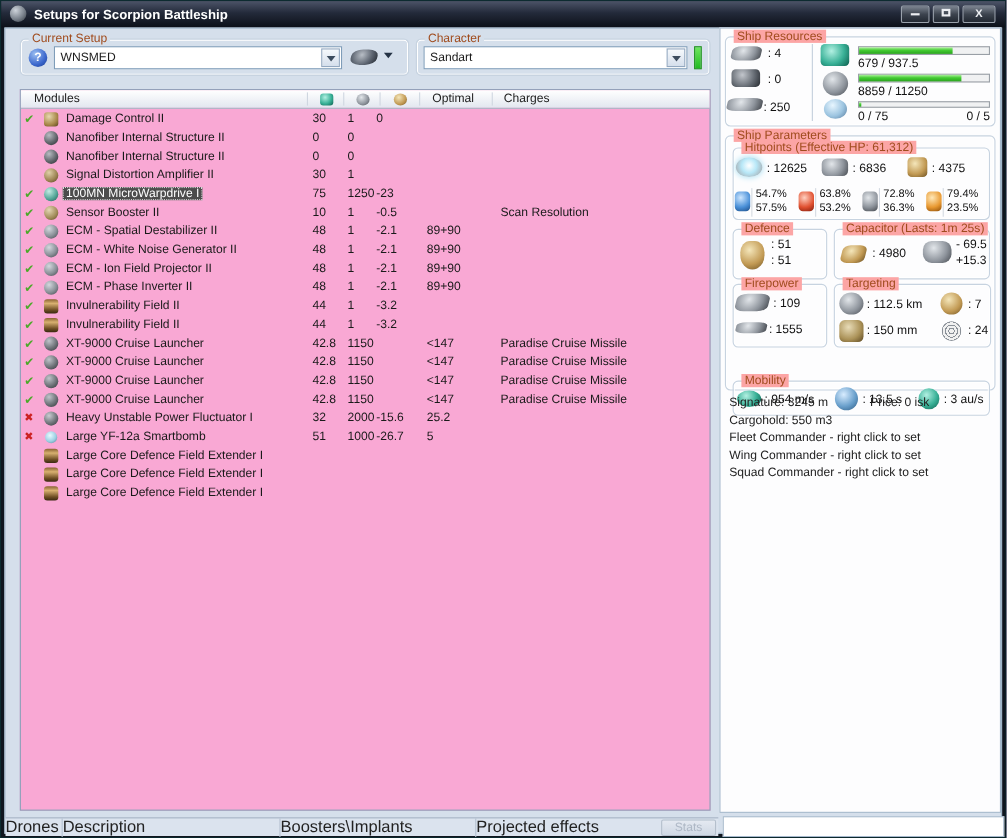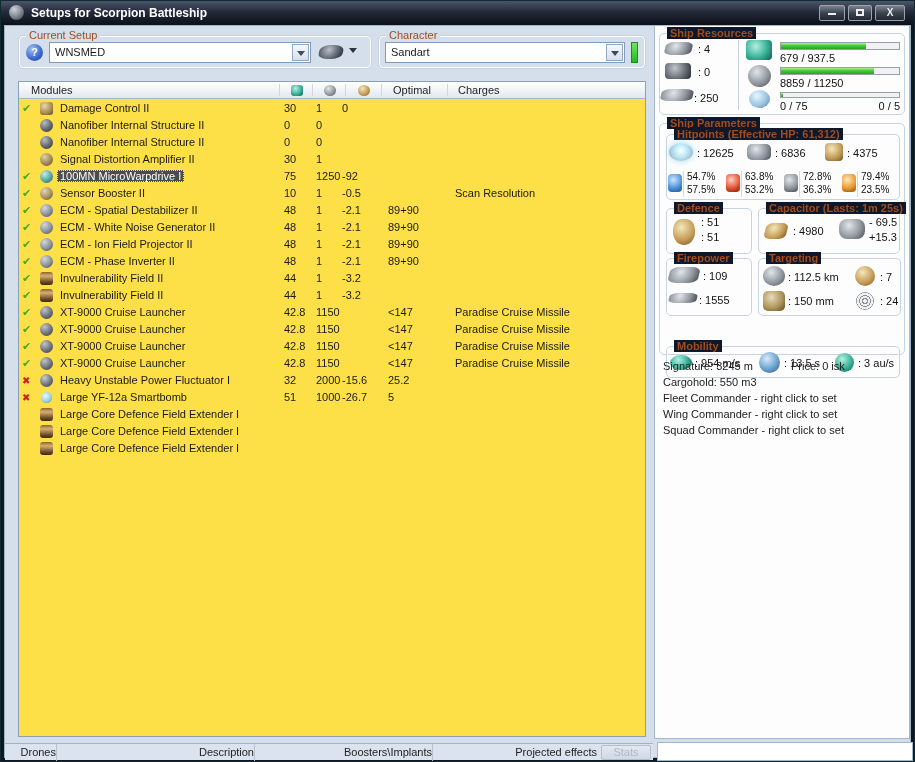--- a/index.html
+++ b/index.html
@@ -13,37 +13,37 @@
   .title-text{position:absolute;left:30px;top:5px;color:#fff;font-weight:bold;font-size:12px;white-space:nowrap;}
   .tb-btn{position:absolute;top:4px;height:16px;background:linear-gradient(180deg,#7a828e,#3c434e 50%,#222832);
           border:1px solid #9aa2ac;border-radius:2px;color:#eceef2;text-align:center;
           font-size:10px;font-weight:bold;line-height:14px;cursor:pointer;}
   .glyph-min{display:inline-block;width:8px;height:2px;background:#eceef2;margin-bottom:1px;}
   .glyph-max{display:inline-block;width:8px;height:7px;border:2px solid #eceef2;margin-top:2px;}
   .frame{position:absolute;left:3px;top:24px;right:3px;bottom:3px;background:#d5dfeb;border:1px solid #9fb6c9;}
 
   .gbox{position:absolute;border:1px solid #c7d3e0;border-radius:5px;box-shadow:inset 0 0 0 1px #ffffff;}
   .glabel{position:absolute;top:-7px;left:7px;font-size:11px;color:#a04c1e;background:#d5dfeb;padding:0 3px;white-space:nowrap;}
-  .glabel.on-white{background:#0f172a;font-weight:bold;}
+  .glabel.on-white{background:#fca5a5;}
 
   .combo{position:absolute;background:#fff;border:1px solid #7f9db9;}
   .combo .txt{position:absolute;left:5px;top:3px;white-space:nowrap;}
   .combo .btn{position:absolute;right:1px;top:1px;bottom:1px;width:17px;
               background:linear-gradient(180deg,#f6f9fc,#d5dfec);border:1px solid #93a8c0;cursor:pointer;}
   .combo .btn::after{content:"";position:absolute;left:4px;top:6px;border:4px solid transparent;border-top:5px solid #3c4c5e;}
   .help-ic{position:absolute;width:17px;height:17px;border-radius:50%;
            background:radial-gradient(circle at 35% 30%,#9cc0f2,#3a66cc 60%,#1a3a8c);
            color:#fff;font-weight:bold;text-align:center;line-height:17px;font-size:11px;cursor:pointer;}
   .ship-btn{position:absolute;cursor:pointer;}
   .ship-blob{display:inline-block;width:24px;height:14px;border-radius:40%;
              background:radial-gradient(circle at 40% 35%,#b8bec6,#5c6470 55%,#222830);transform:skewX(-14deg);}
   .caret{display:inline-block;border:4px solid transparent;border-top:5px solid #243244;margin-left:6px;margin-bottom:2px;}
   .green-bar{position:absolute;background:linear-gradient(180deg,#6ee85e,#22bb22);border:1px solid #189018;}
 
-  .modlist{position:absolute;left:16px;top:80px;width:628px;height:656px;background:#fde047;border:1px solid #8aa0b8;}
+  .modlist{position:absolute;left:16px;top:80px;width:628px;height:656px;background:#f9a8d4;border:1px solid #8aa0b8;}
   .lhead{position:absolute;left:0;top:0;right:0;height:17px;background:linear-gradient(180deg,#ffffff,#e2e7ef);
          border-bottom:1px solid #aab6c6;}
   .lhead .ht{position:absolute;top:2px;font-size:11px;color:#222;}
   .hsep{position:absolute;top:2px;bottom:2px;width:1px;background:#cfd6e0;}
   .hic{position:absolute;top:3px;width:12px;height:11px;border-radius:3px;}
   .hic.cpu{background:radial-gradient(circle at 38% 32%,#b2f0e2,#38b096 55%,#0c5c4c);}
   .hic.pg{border-radius:50%;background:radial-gradient(circle at 38% 32%,#e2e6ea,#8e949c 58%,#44484e);}
   .hic.cap{border-radius:50%;background:radial-gradient(circle at 38% 32%,#f4e6ba,#c29a54 58%,#6e5222);}
 
   .mod-rows{position:absolute;left:0;top:18px;right:0;bottom:0;}
@@ -85,22 +85,22 @@
   .vline{position:absolute;width:1px;background:#c4cfdc;}
   .rv{position:absolute;font-size:11px;color:#111;white-space:nowrap;}
   .rv.small{font-size:10px;}
   .bar{position:absolute;height:8px;background:#f0f1f2;border:1px solid #999fa6;}
   .bar i{display:block;height:100%;background:linear-gradient(180deg,#aef09e,#44cc33 45%,#2aa21e);}
   .rescell{position:absolute;top:36px;width:58px;height:26px;}
   .rescell .sep{position:absolute;left:15px;top:0;bottom:0;width:1px;background:#d4dae2;}
   .iline{position:absolute;font-size:11px;color:#222;white-space:nowrap;}
 
   .bstrip{position:absolute;left:0px;top:717px;width:648px;height:17px;background:#dbe3ee;border-top:1px solid #a4b2c4;}
-  .btab{position:absolute;top:0;height:17px;border-right:1px solid #b6c2d2;text-align:right;line-height:16px;
-        font-size:11px;color:#222;cursor:pointer;white-space:nowrap;}
+  .btab{position:absolute;top:0;height:17px;border-right:1px solid #b6c2d2;text-align:left;line-height:16px;
+        font-size:15px;color:#222;cursor:pointer;white-space:nowrap;}
   .stats-btn{position:absolute;top:1px;height:15px;width:50px;background:linear-gradient(180deg,#e4e9f1,#cfd8e4);
              border:1px solid #b4bfcc;border-radius:2px;color:#aeb8c6;text-align:center;line-height:13px;font-size:11px;}
   .brp{position:absolute;left:652px;top:716px;width:256px;height:19px;background:#fff;border:1px solid #a5b8cb;}
 </style>
 </head>
 <body>
 
 <div class="window">
   <div class="titlebar">
     <span class="app-icon"></span>
@@ -188,21 +188,21 @@
             <span class="cell c-cap"></span>
             <span class="cell c-opt"></span>
             <span class="cell c-chg"></span>
           </div>
           <div class="mrow selected">
             <span class="cell st ok"></span>
             <span class="mi microwarpdrive"></span>
             <span class="cell nm">100MN MicroWarpdrive I</span>
             <span class="cell c-cpu">75</span>
             <span class="cell c-pg">1250</span>
-            <span class="cell c-cap">-92</span>
+            <span class="cell c-cap">-23</span>
             <span class="cell c-opt"></span>
             <span class="cell c-chg"></span>
           </div>
           <div class="mrow">
             <span class="cell st ok"></span>
             <span class="mi sensor-booster"></span>
             <span class="cell nm">Sensor Booster II</span>
             <span class="cell c-cpu">10</span>
             <span class="cell c-pg">1</span>
             <span class="cell c-cap">-0.5</span>

